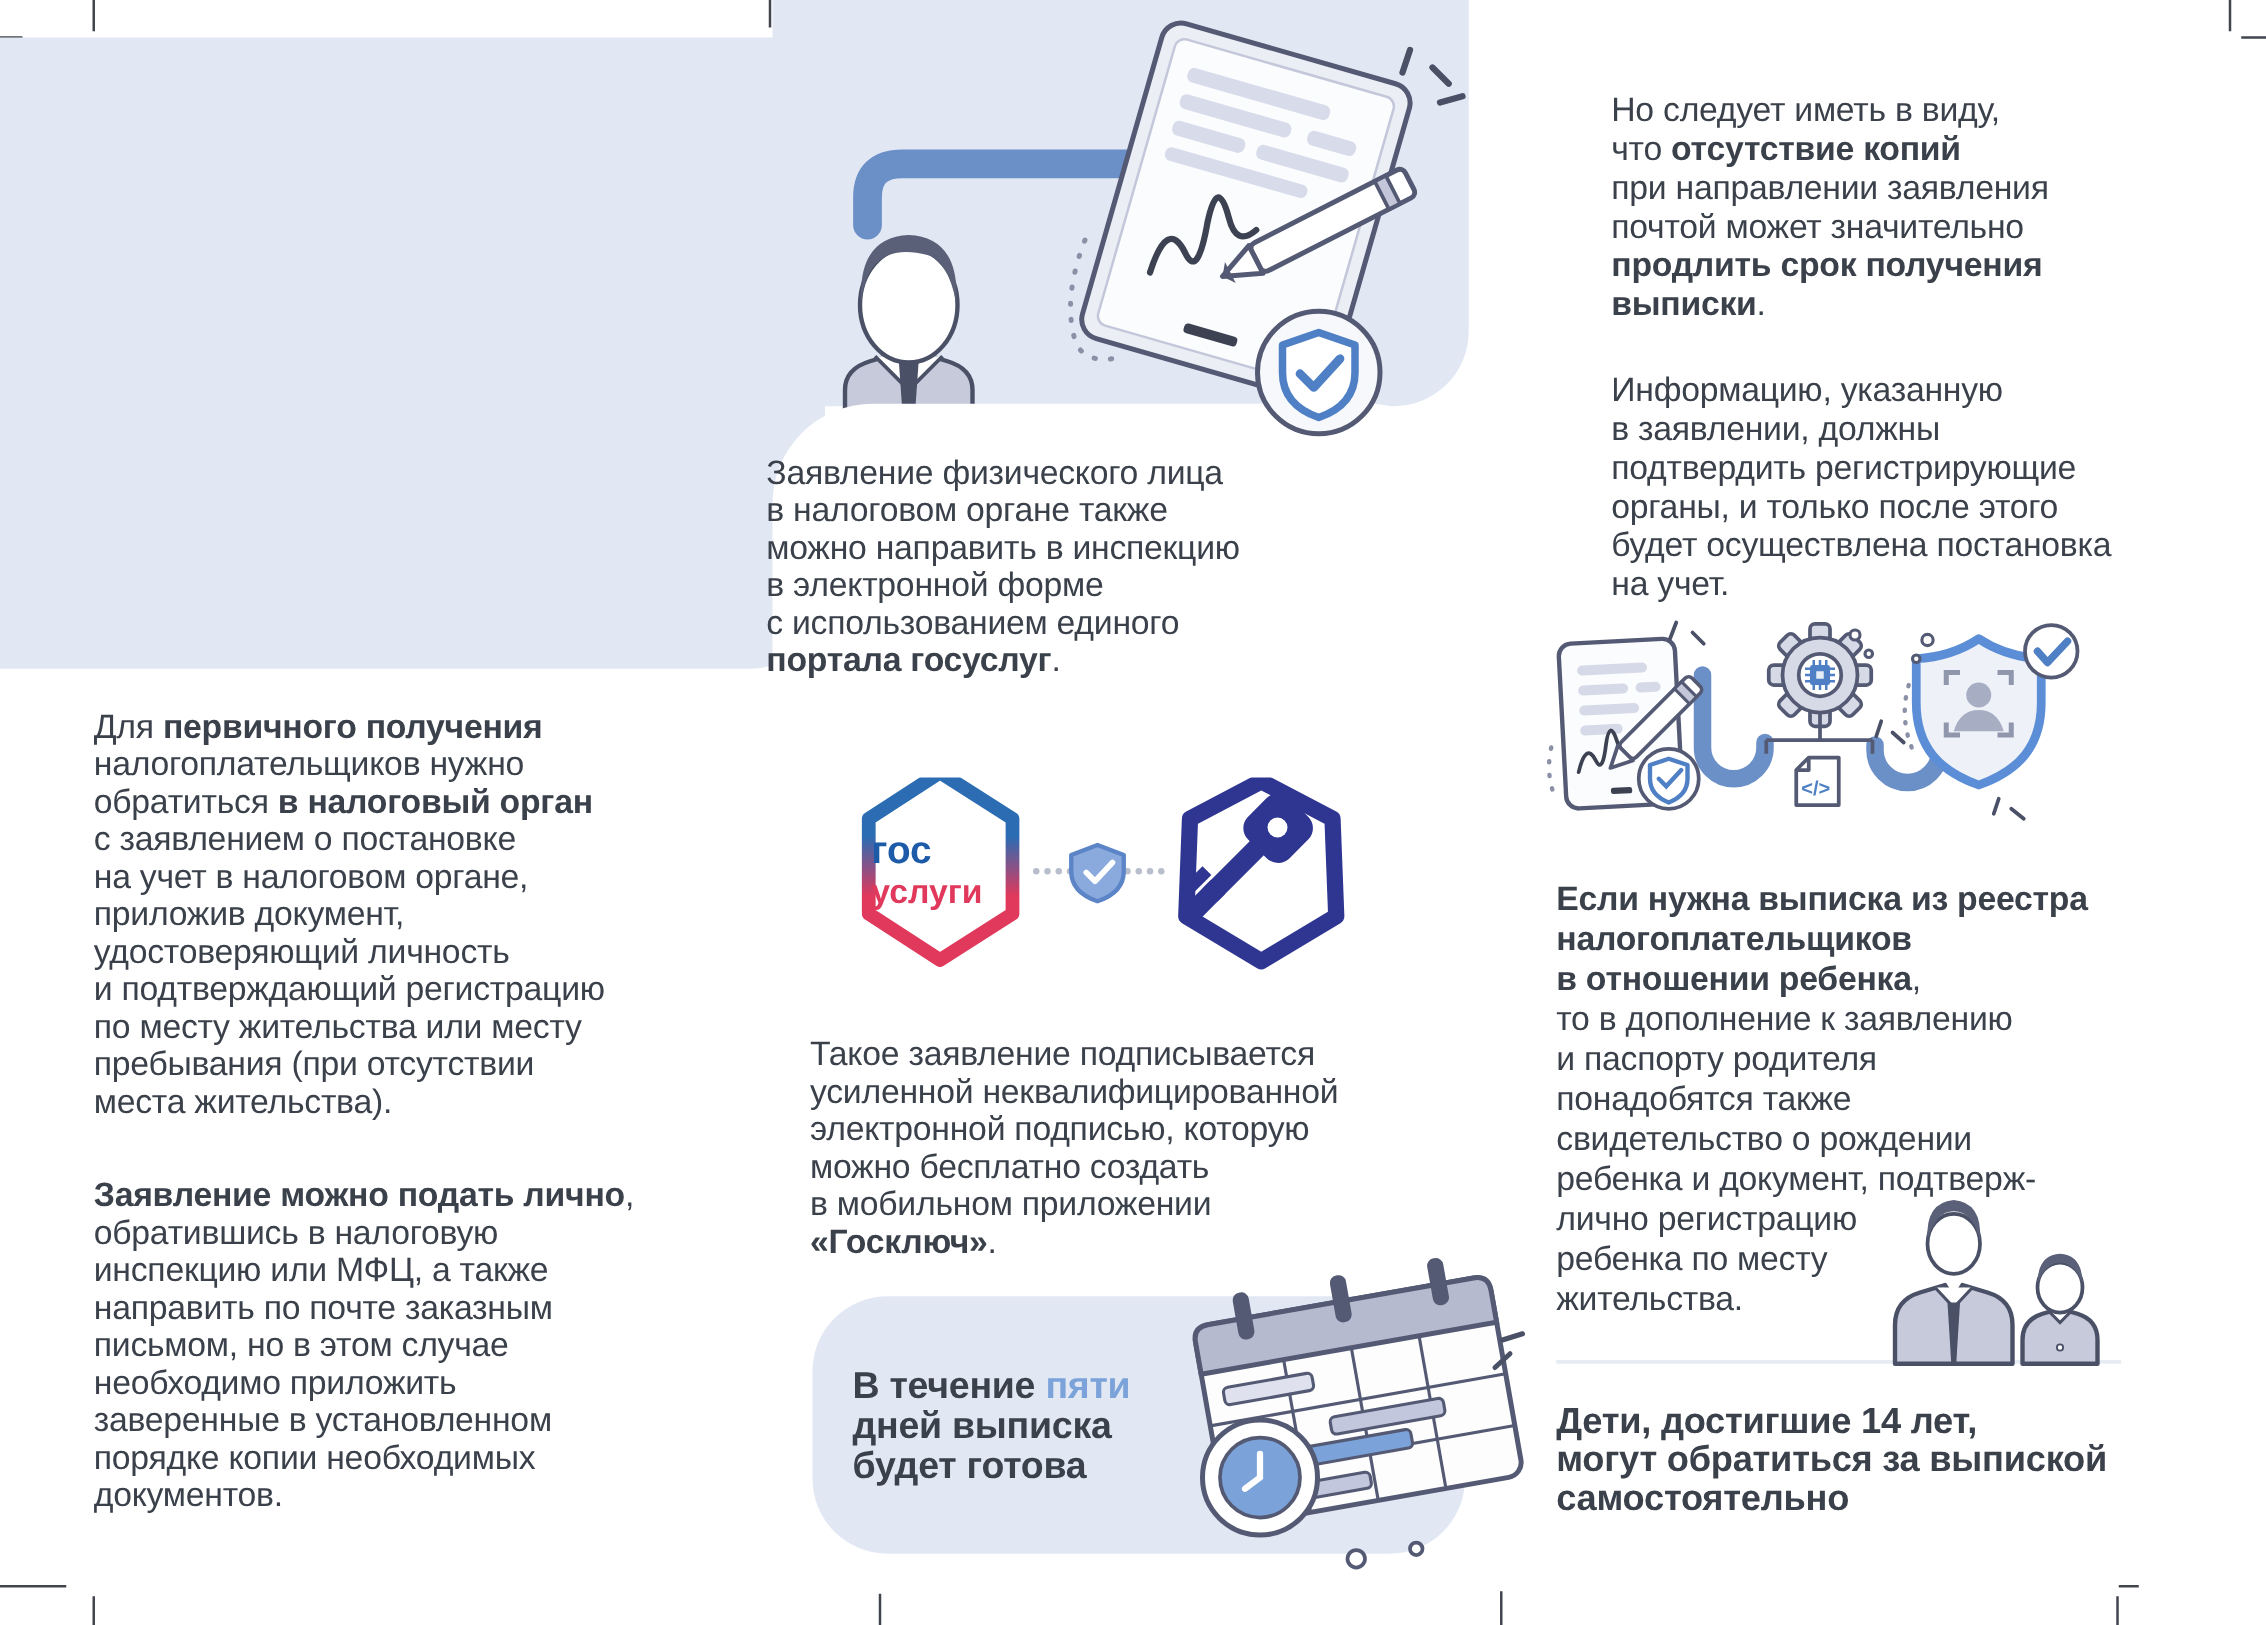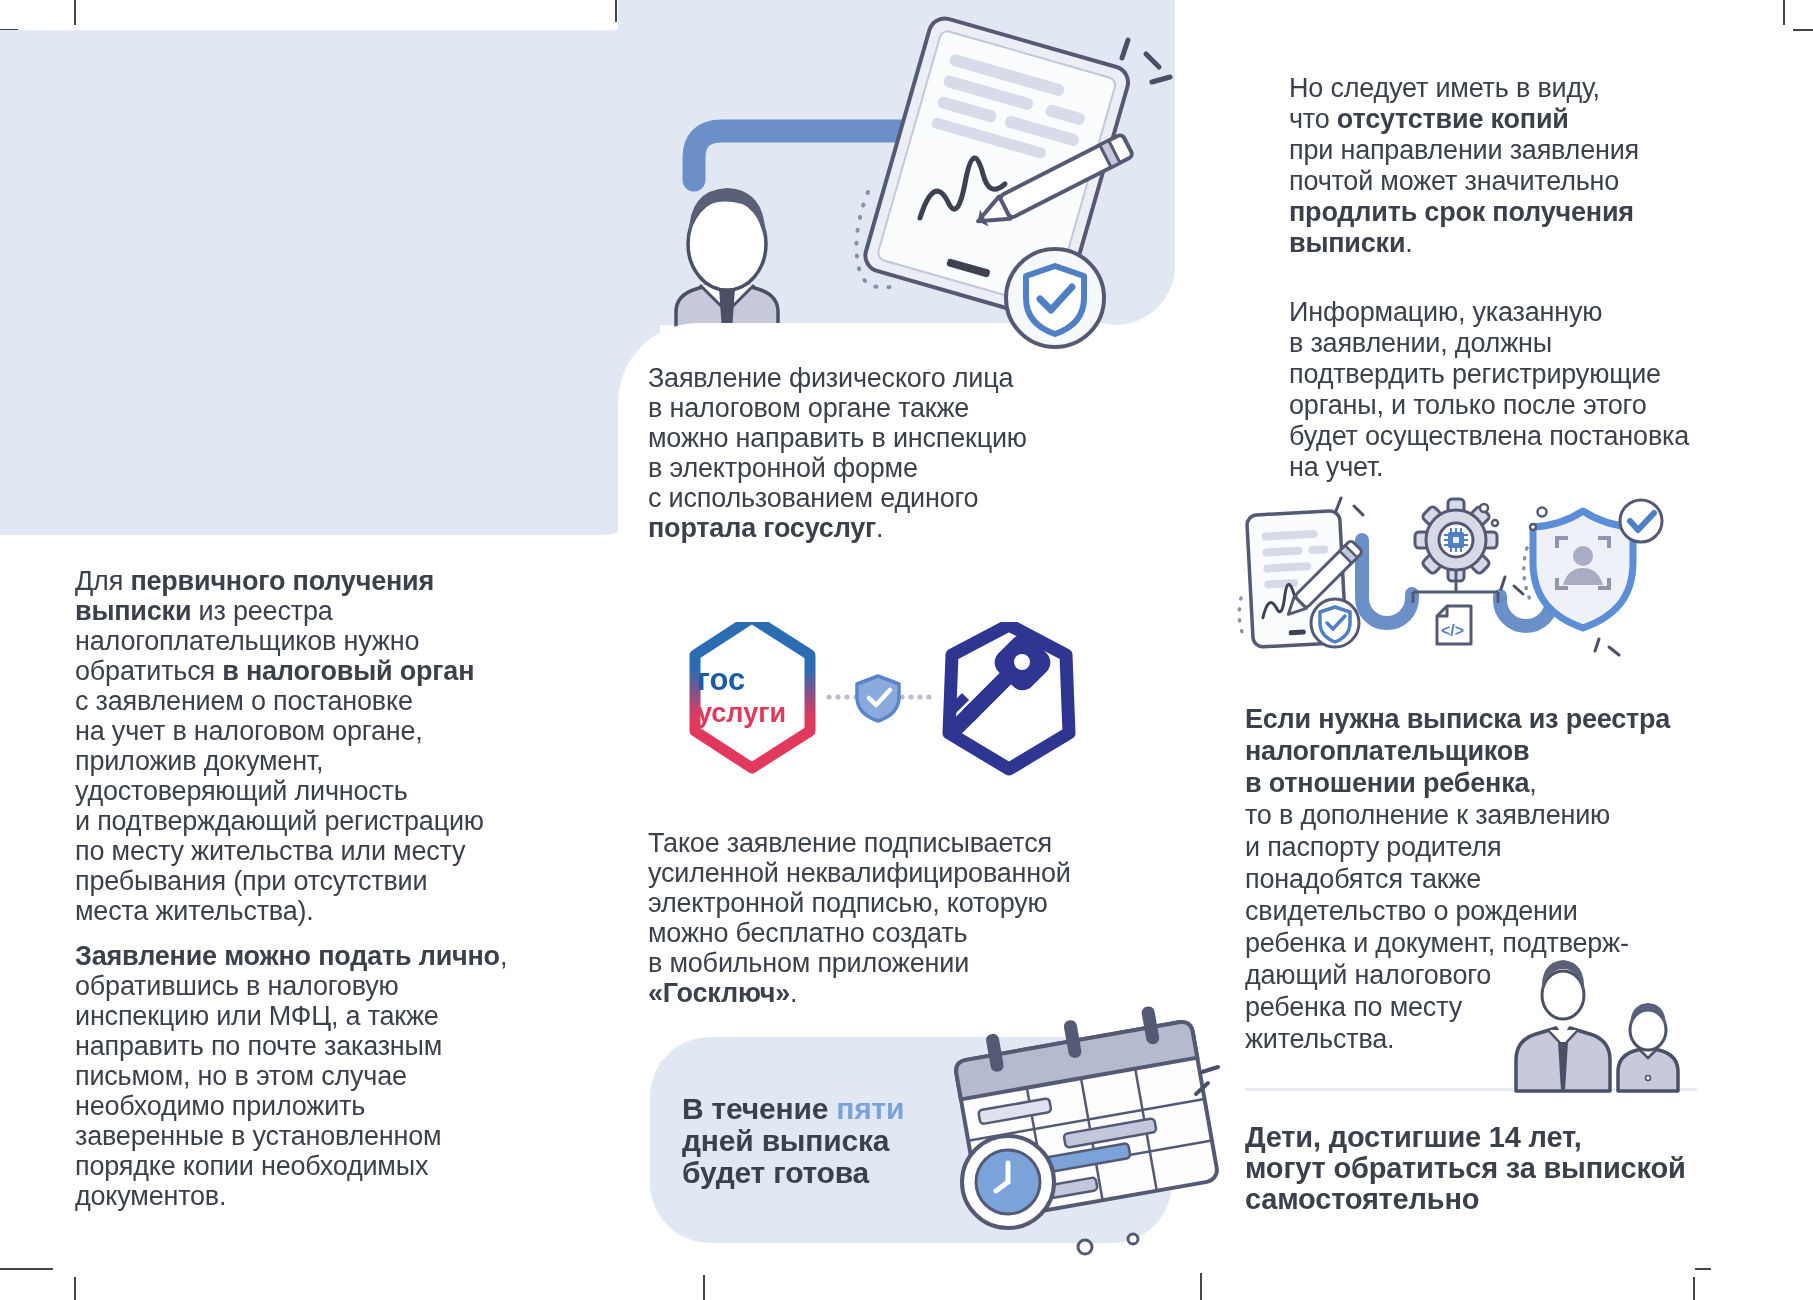--- a/index.html
+++ b/index.html
@@ -56,21 +56,20 @@
       <div class="tl"><span class="b">и равнозначна выписке</span></div>
       <div class="tl"><span class="b">на бумажном носителе,</span></div>
       <div class="tl"><span class="b">подписанной</span></div>
       <div class="tl"><span class="b">собственноручной</span></div>
       <div class="tl"><span class="b">подписью должностного</span></div>
       <div class="tl"><span class="b">лица и заверенной</span></div>
       <div class="tl"><span class="b">печатью налогового органа</span></div>
     </div>
   <div class="txt body30" style="left:75px;top:566px">
       <div class="tl"><span>Для </span><span class="b">первичного получения</span></div>
-      <div class="tl"><span class="b">выписки</span><span> из реестра</span></div>
       <div class="tl"><span>налогоплательщиков нужно</span></div>
       <div class="tl"><span>обратиться </span><span class="b">в налоговый орган</span></div>
       <div class="tl"><span>с заявлением о постановке</span></div>
       <div class="tl"><span>на учет в налоговом органе,</span></div>
       <div class="tl"><span>приложив документ,</span></div>
       <div class="tl"><span>удостоверяющий личность</span></div>
       <div class="tl"><span>и подтверждающий регистрацию</span></div>
       <div class="tl"><span>по месту жительства или месту</span></div>
       <div class="tl"><span>пребывания (при отсутствии</span></div>
       <div class="tl"><span>места жительства).</span></div>
@@ -134,21 +133,21 @@
   </svg>
 
   <div id="bubble" class="z3"></div>
 
   <svg class="z4" style="left:990px;top:235px" width="140" height="130" viewBox="990 235 140 130">
     <circle cx="1055" cy="298" r="49" fill="#f6f8fb" stroke="#545a74" stroke-width="4"></circle>
     <path d="M1055,266 l29,10 v22 q0,26 -29,36 q-29,-10 -29,-36 v-22 z" fill="#fff" stroke="#4f7fc4" stroke-width="6" stroke-linejoin="round"></path>
     <path d="M1040,299 l11,11 l21,-23" fill="none" stroke="#4f7fc4" stroke-width="7" stroke-linecap="round" stroke-linejoin="round"></path>
   </svg>
 
-  <div class="txt body30 z4" style="left:648px;top:363px">
+  <div class="txt body30 z4" style="left:613px;top:363px">
       <div class="tl"><span>Заявление физического лица</span></div>
       <div class="tl"><span>в налоговом органе также</span></div>
       <div class="tl"><span>можно направить в инспекцию</span></div>
       <div class="tl"><span>в электронной форме</span></div>
       <div class="tl"><span>с использованием единого</span></div>
       <div class="tl"><span class="b">портала госуслуг</span><span>.</span></div>
     </div>
   <div class="txt body30" style="left:648px;top:828px">
       <div class="tl"><span>Такое заявление подписывается</span></div>
       <div class="tl"><span>усиленной неквалифицированной</span></div>
@@ -351,21 +350,21 @@
 
   <div class="txt body32" style="left:1245px;top:703px">
       <div class="tl"><span class="b">Если нужна выписка из реестра</span></div>
       <div class="tl"><span class="b">налогоплательщиков</span></div>
       <div class="tl"><span class="b">в отношении ребенка</span><span>,</span></div>
       <div class="tl"><span>то в дополнение к заявлению</span></div>
       <div class="tl"><span>и паспорту родителя</span></div>
       <div class="tl"><span>понадобятся также</span></div>
       <div class="tl"><span>свидетельство о рождении</span></div>
       <div class="tl"><span>ребенка и документ, подтверж-</span></div>
-      <div class="tl"><span>дающий налогового</span></div>
+      <div class="tl"><span>лично регистрацию</span></div>
       <div class="tl"><span>ребенка по месту</span></div>
       <div class="tl"><span>жительства.</span></div>
     </div>
 
   <div class="divider"></div>
 
   <svg class="z2" style="left:1505px;top:945px" width="200" height="146" viewBox="1505 945 200 146">
     <g>
       <path d="M1516,1091 V1060 Q1516,1040 1536,1034 L1556,1028 Q1563,1041 1570,1028 L1590,1034 Q1610,1040 1610,1060 V1091 Z" fill="#c6cada" stroke="#4a5066" stroke-width="3.5" stroke-linejoin="round"></path>
       <path d="M1548,1030 L1563,1046 L1578,1030" fill="#fff" stroke="#4a5066" stroke-width="2.5"></path>

